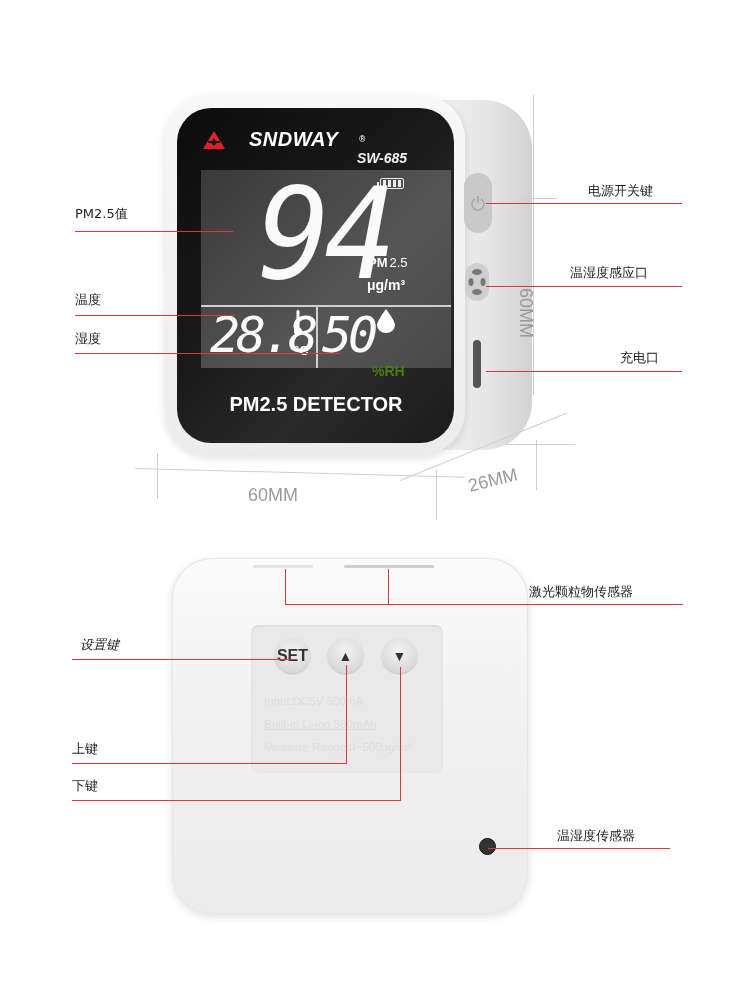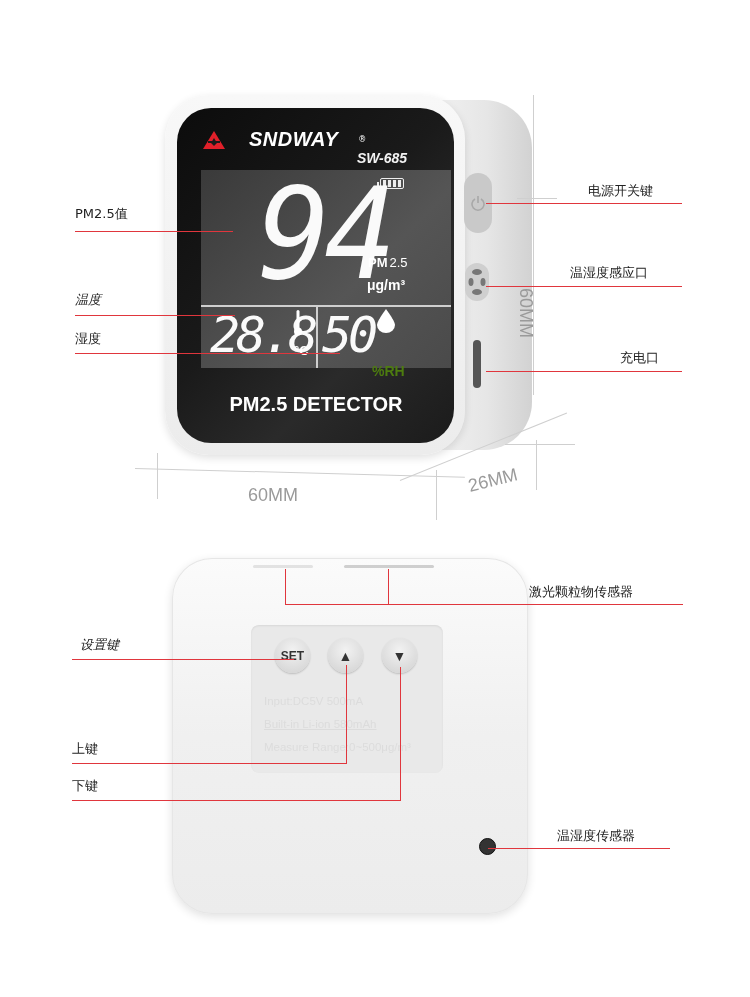--- a/index.html
+++ b/index.html
@@ -116,21 +116,21 @@
   .back-slot { height: 3px; background: #cfcfcf; border-radius: 2px; }
   .back-panel {
     left: 251px; top: 625px; width: 192px; height: 148px; border-radius: 8px;
     background: #e9e9e9; box-shadow: inset 0 1px 2px rgba(0,0,0,0.08);
   }
   .round-btn {
     width: 35px; height: 35px; border-radius: 50%;
     background: radial-gradient(circle at 50% 35%, #f2f2f2, #d7d7d7 80%);
     box-shadow: 0 1px 2px rgba(0,0,0,0.2);
     display: flex; align-items: center; justify-content: center;
-    font-family: "Liberation Sans", sans-serif; font-weight: bold; font-size: 12px; color: #333;
+    font-family: "Liberation Sans", sans-serif; font-weight: bold; font-size: 16px; color: #333;
   }
   .spec-text {
     font-family: "Liberation Sans", sans-serif; font-size: 11.5px; color: #dcdcdc; white-space: nowrap;
   }
   .hole { left: 479px; top: 838px; width: 17px; height: 17px; border-radius: 50%; background: #333; border: 1.5px solid #111; }
 </style>
 </head>
 <body>
 
 <div class="abs front-side"></div>
@@ -203,21 +203,21 @@
 <div class="abs dim-line" style="left:135px; top:468px; width:330px; height:1px; transform: rotate(1.5deg); transform-origin:left;"></div>
 <div class="abs dim-line" style="left:400px; top:480px; width:180px; height:1px; transform: rotate(-22deg); transform-origin:left;"></div>
 <div class="abs dim-line" style="left:536px; top:440px; width:1px; height:50px;"></div>
 <div class="abs dim-line" style="left:505px; top:444px; width:70px; height:1px;"></div>
 <div class="abs dim-text" style="left:248px; top:485px;">60MM</div>
 <div class="abs dim-text" style="left:468px; top:470px; transform: rotate(-14deg);">26MM</div>
 
 <div class="abs anno" style="left:75px; top:205px;">PM2.5值</div>
 <div class="abs lead" style="left:75px; top:231px; width:158px;"></div>
 
-<div class="abs anno" style="left:75px; top:291px;font-style:italic;">温度</div>
+<div class="abs anno" style="left:75px; top:291px;">温度</div>
 <div class="abs lead" style="left:75px; top:315px; width:160px;"></div>
 
 <div class="abs anno" style="left:75px; top:330px;">湿度</div>
 <div class="abs lead" style="left:75px; top:353px; width:265px;"></div>
 
 <div class="abs anno" style="left:588px; top:182px;">电源开关键</div>
 <div class="abs lead" style="left:486px; top:203px; width:196px;"></div>
 
 <div class="abs anno" style="left:570px; top:264px;">温湿度感应口</div>
 <div class="abs lead" style="left:486px; top:286px; width:196px;"></div>

